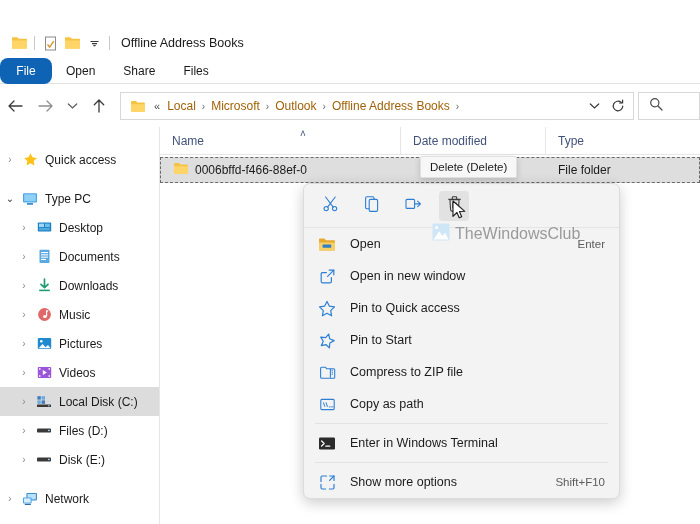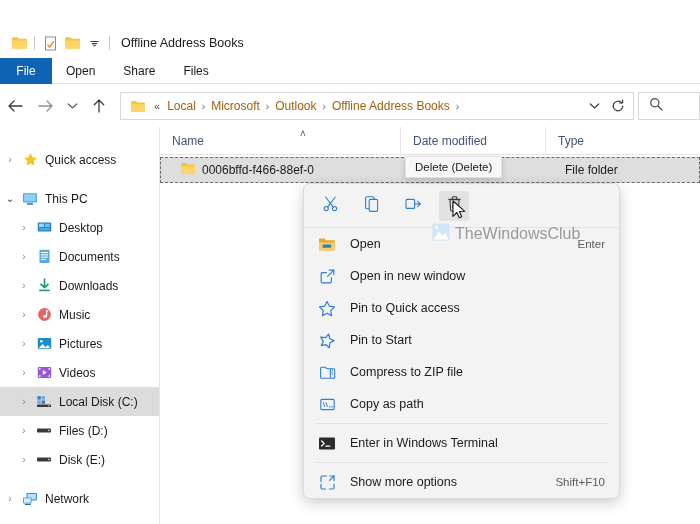--- a/index.html
+++ b/index.html
@@ -42,20 +42,21 @@
     width: 700px; height: 26px;
     background: #ffffff;
     display: flex; align-items: stretch;
     border-bottom: 1px solid #e3e3e3;
   }
   .tab {
     display: flex; align-items: center; justify-content: center;
     font-size: 12px; color: #1a1a1a;
     padding: 0 14px;
     height: 26px;
+    border-radius: 8px;
   }
   .tab.active {
     background: #0f63b5; color: #ffffff;
     min-width: 52px;
   }
 
   
   .navbar {
     position: absolute; left: 0; top: 57px;
     width: 700px; height: 42px;
@@ -165,31 +166,30 @@
   .sort-chev {
     position: absolute; left: 140px; top: 1px;
     font-size: 10px; color: #41527a;
   }
   .file-row {
     height: 26px;
     display: flex; align-items: center;
     background: #dedede;
     border: 1px dashed #6a6a6a;
     margin-top: 2px;
-    padding-left: 7px;
   }
   .file-cell { display: flex; align-items: center; font-size: 12px; color: #1a1a1a; }
   .fc-name { width: 240px; padding-left: 12px; gap: 6px; }
   .fc-date { width: 145px; padding-left: 12px; color: #1a1a1a; }
   .fc-type { width: 120px; padding-left: 12px; }
 
   
   .tooltip {
     position: absolute;
-    left: 405px; top: 128px;
+    left: 420px; top: 128px;
     background: #f7f7f7;
     border: 1px solid #e0e0e0;
     box-shadow: 0 2px 6px rgba(0,0,0,0.16);
     padding: 4px 9px;
     font-size: 11.5px; color: #1a1a1a;
     white-space: nowrap;
     border-radius: 2px;
     z-index: 40;
   }
 
@@ -388,21 +388,21 @@
 
       <div class="side-item">
         <span class="side-chev expanded">⌄</span>
         <span class="side-ico">
           <svg width="16" height="14" viewBox="0 0 16 14">
             <rect x="1" y="1.2" width="14" height="9.2" rx="1" fill="#4aa3e8"></rect>
             <rect x="2.2" y="2.3" width="11.6" height="7" fill="#8fd0f7"></rect>
             <rect x="5" y="11" width="6" height="1.8" fill="#3f8fd0"></rect>
           </svg>
         </span>
-        <span class="side-label">This PC</span>
+        <span class="side-label">Type PC</span>
       </div>
 
       <div class="side-item indent-1">
         <span class="side-chev">›</span>
         <span class="side-ico">
           <svg width="15" height="13" viewBox="0 0 15 13">
             <rect x="0.8" y="1.5" width="13.4" height="9" rx="0.8" fill="#1d7fc4"></rect>
             <rect x="2" y="2.6" width="5" height="3.4" fill="#9fd8f5"></rect>
             <rect x="8" y="2.6" width="4.8" height="3.4" fill="#6fc0ea"></rect>
             <rect x="2" y="6.8" width="10.8" height="2.6" fill="#4fa9dd"></rect>

